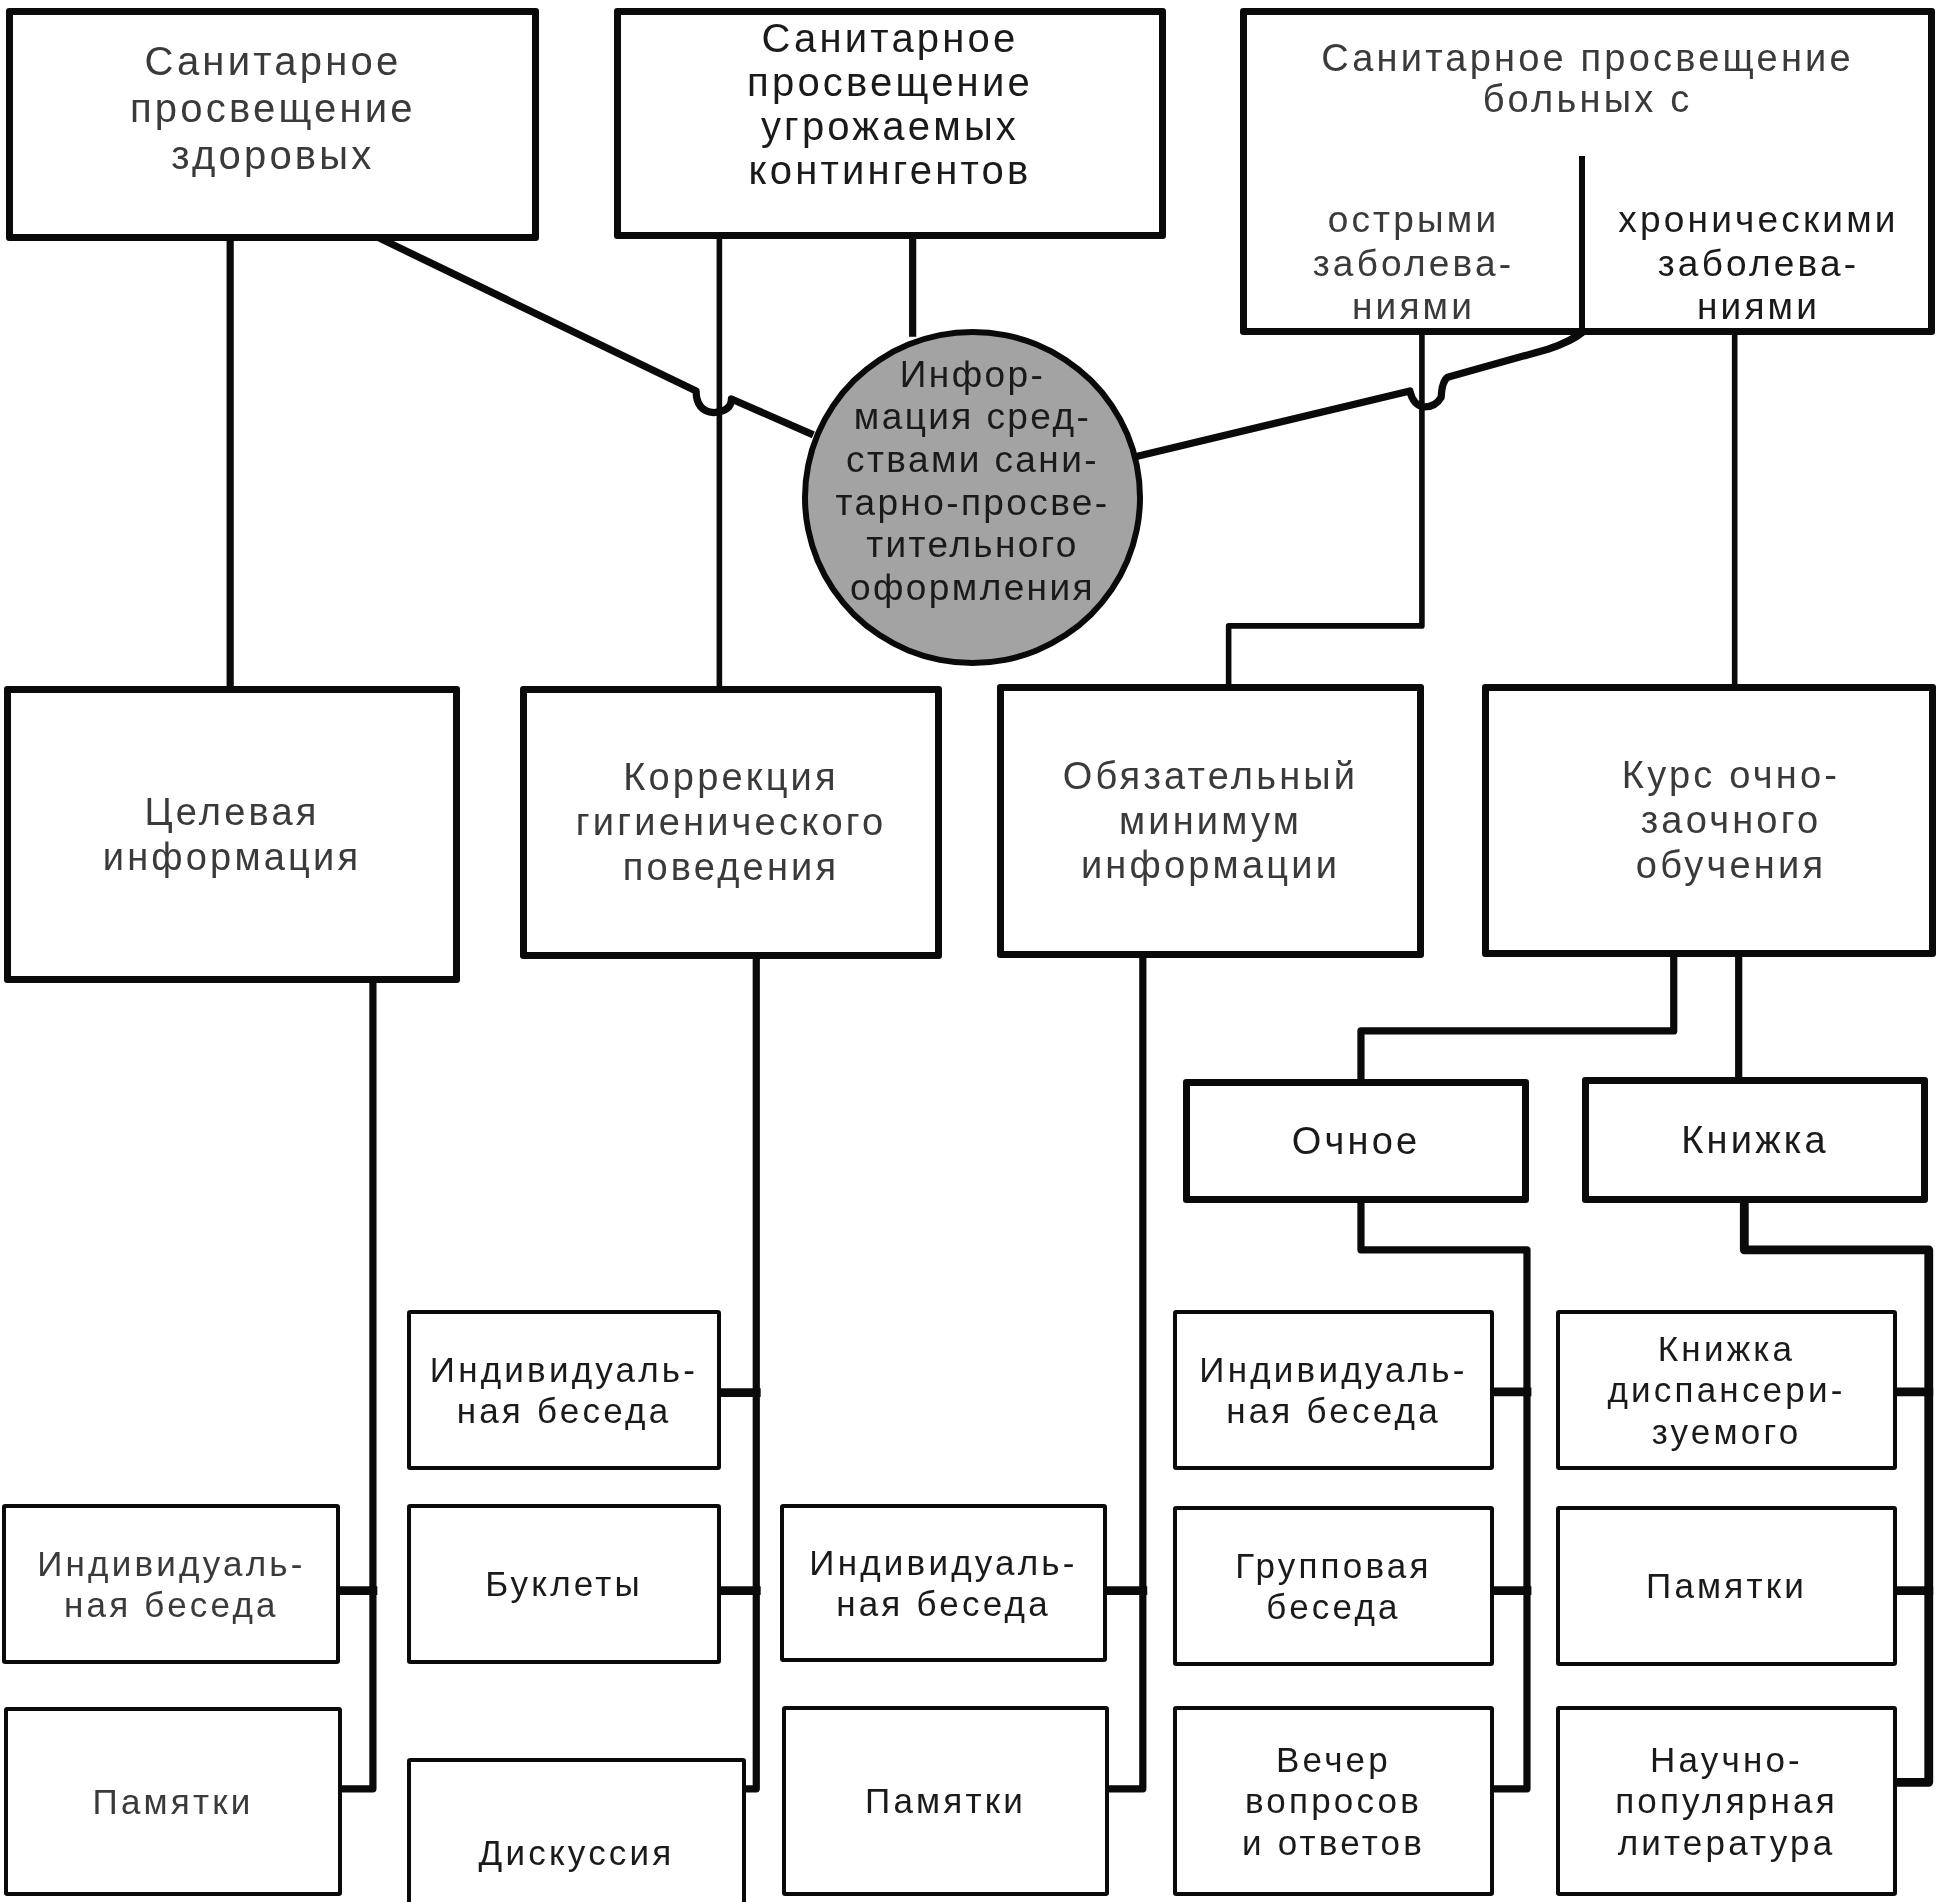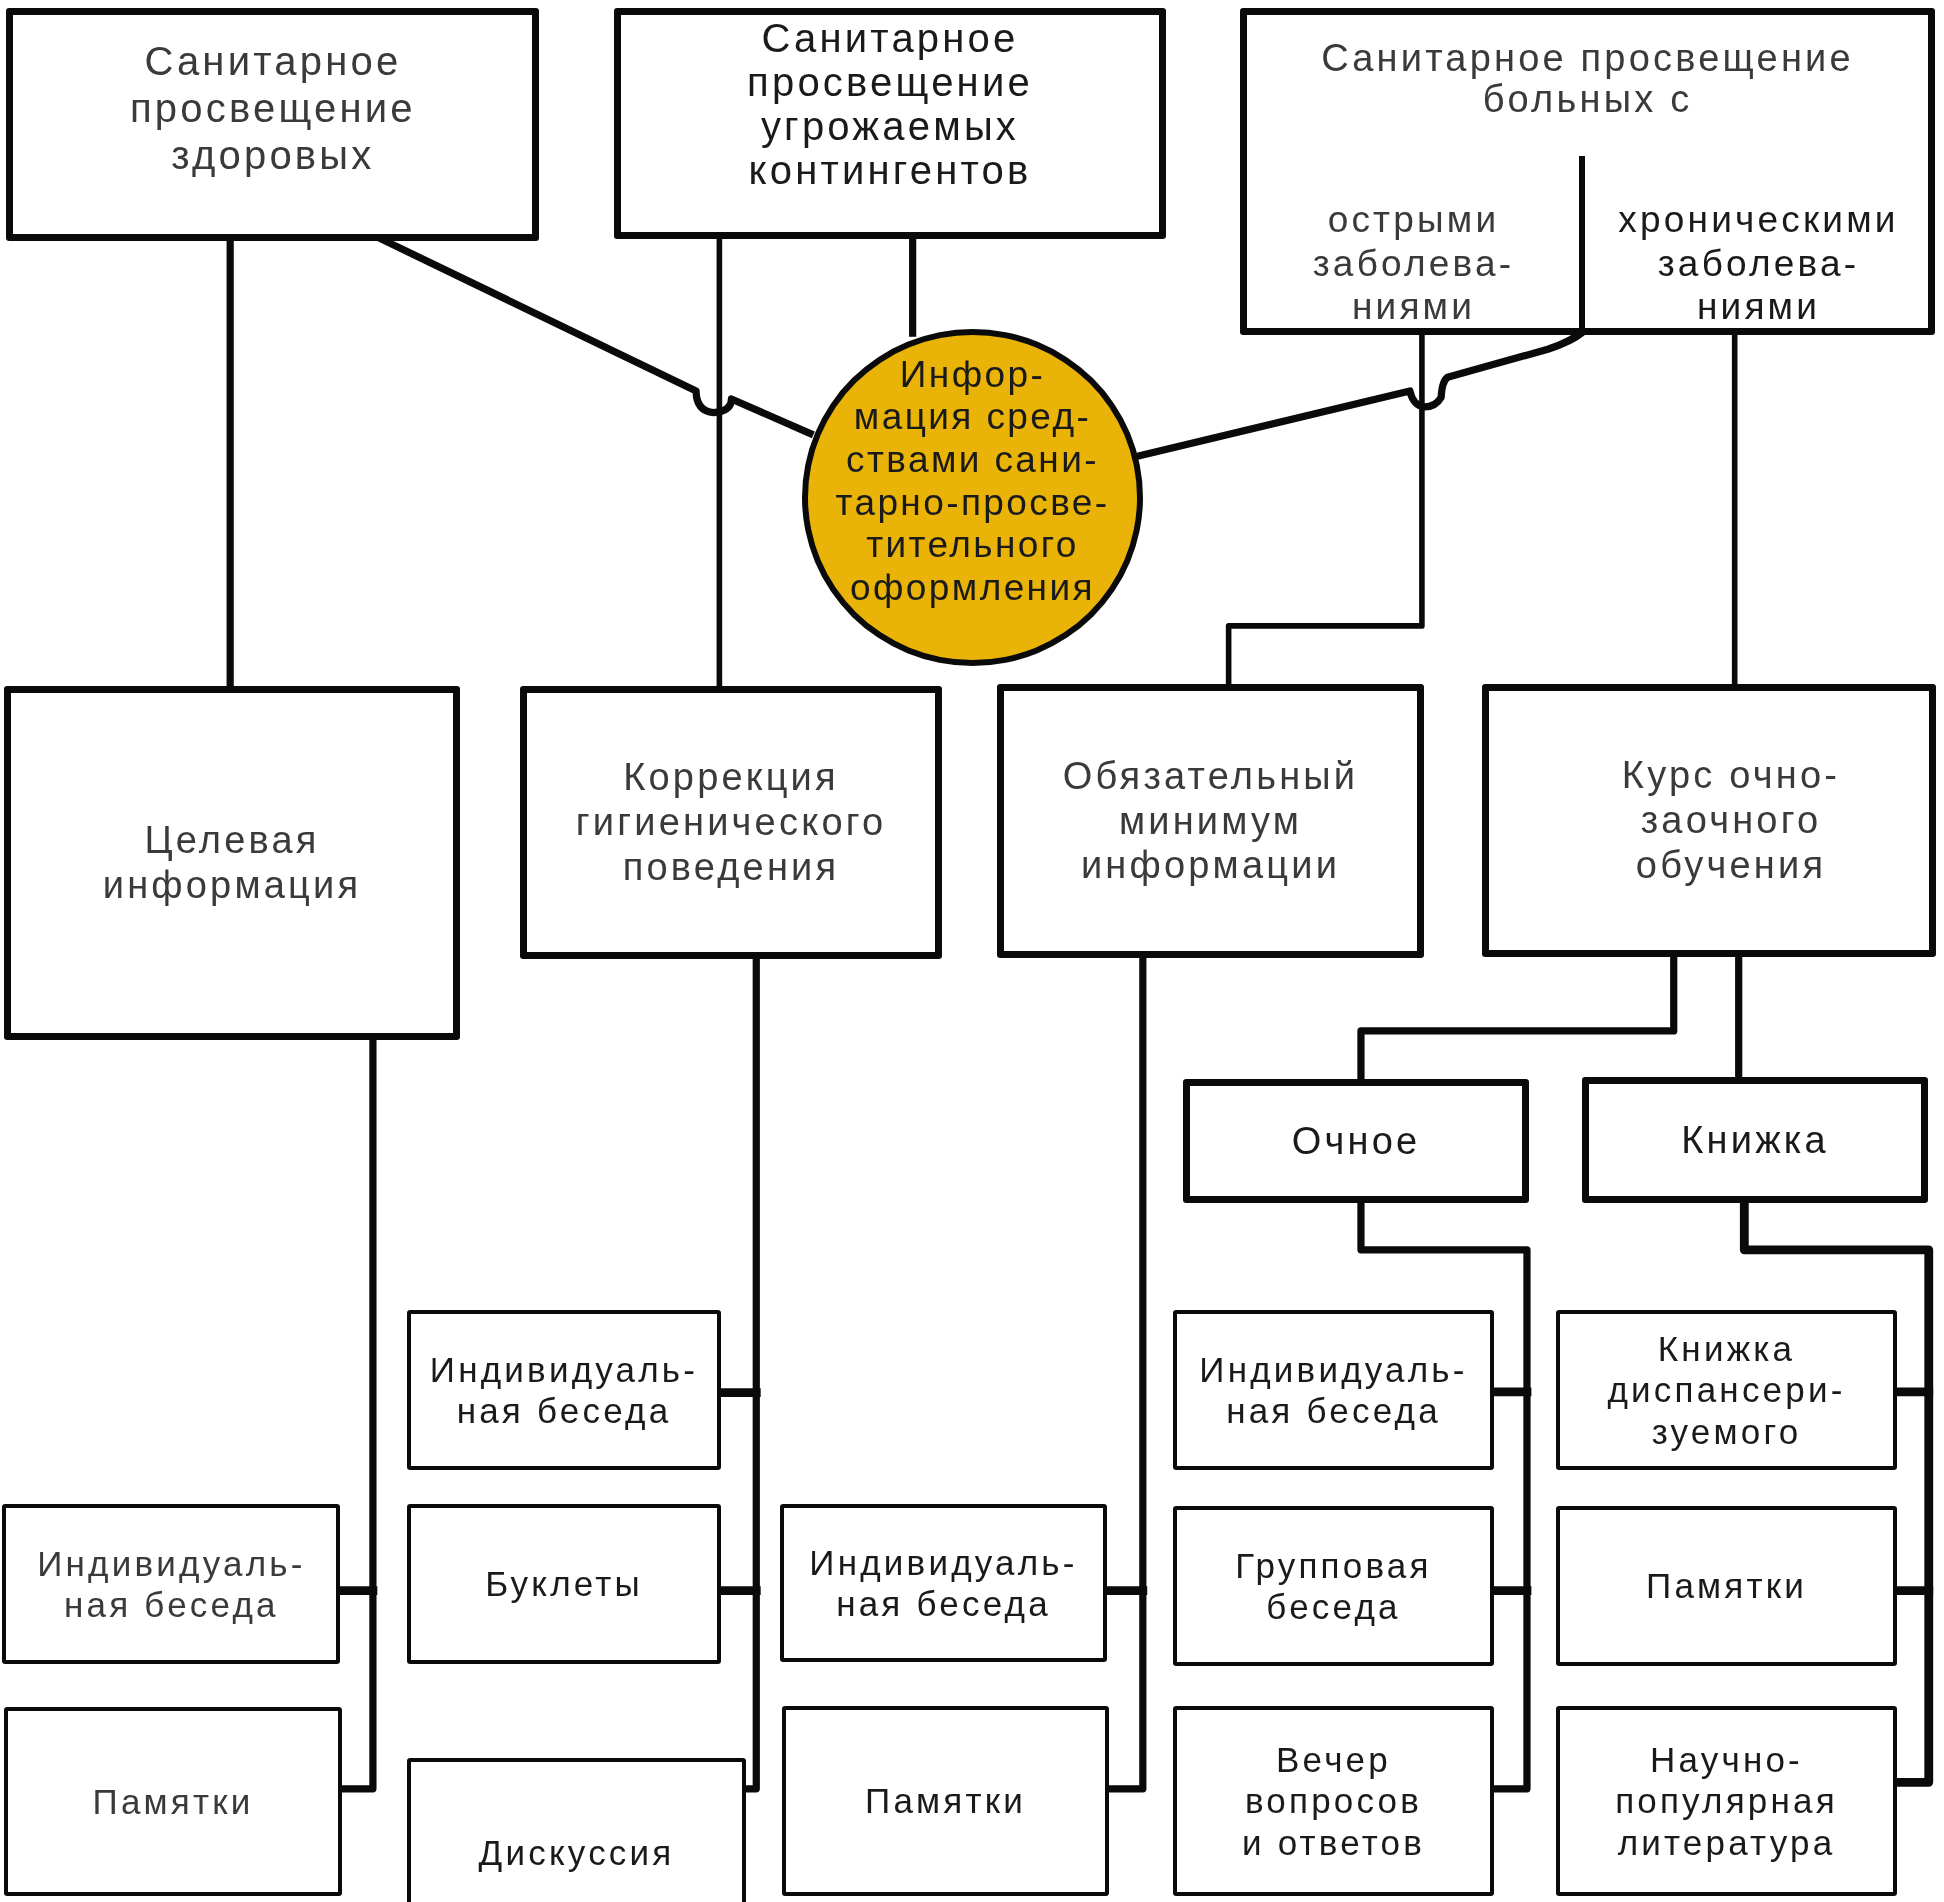--- a/index.html
+++ b/index.html
@@ -7,21 +7,21 @@
          font-family: "Liberation Sans", "DejaVu Sans", sans-serif; color: #111; }
   #wires { position: absolute; left: 0; top: 0; width: 1944px; height: 1903px; z-index: 1; }
   .node { position: absolute; box-sizing: border-box; border: 7.2px solid #0a0a0a; background: #fff;
           display: flex; align-items: center; justify-content: center; text-align: center; z-index: 2;
           border-radius: 3.2px; }
   .node.thin { border-width: 4.8px; }
   .label { white-space: pre-line; font-size: 38px; line-height: 1.18; letter-spacing: 3.2px; color: #1a1a1a; }
   .label.faded { color: #3a3a3a; }
   .label.small { font-size: 35px; }
   .circle { position: absolute; box-sizing: border-box; border: 6.4px solid #0a0a0a; border-radius: 50%;
-            background: #eab308; display: flex; align-items: center; justify-content: center; text-align: center; z-index: 2; }
+            background: #a3a3a3; display: flex; align-items: center; justify-content: center; text-align: center; z-index: 2; }
   .circle .label { font-size: 37px; line-height: 1.15; letter-spacing: 2.4px; }
   .split { position: absolute; z-index: 3; text-align: center; margin-top: 27px; }
   .divider { position: absolute; background: #0a0a0a; z-index: 3; }
 </style>
 </head>
 <body>
 
 <svg id="wires" viewBox="0 0 2424 2372" xmlns="http://www.w3.org/2000/svg">
   <g fill="none" stroke="#0a0a0a" stroke-linecap="square" stroke-linejoin="round">
 
@@ -93,21 +93,21 @@
 
 <div class="circle" style="left:802px; top:329px; width:341px; height:337px;">
   <div class="label" style="margin-top:-32px;">Инфор-
 мация сред-
 ствами сани-
 тарно-просве-
 тительного
 оформления</div>
 </div>
 
-<div class="node" style="left:4px; top:686px; width:456px; height:354px;">
+<div class="node" style="left:4px; top:686px; width:456px; height:297px;">
   <div class="label faded">Целевая
 информация</div>
 </div>
 <div class="node" style="left:520px; top:686px; width:422px; height:273px;">
   <div class="label faded">Коррекция
 гигиенического
 поведения</div>
 </div>
 <div class="node" style="left:997px; top:684px; width:427px; height:274px;">
   <div class="label faded">Обязательный

